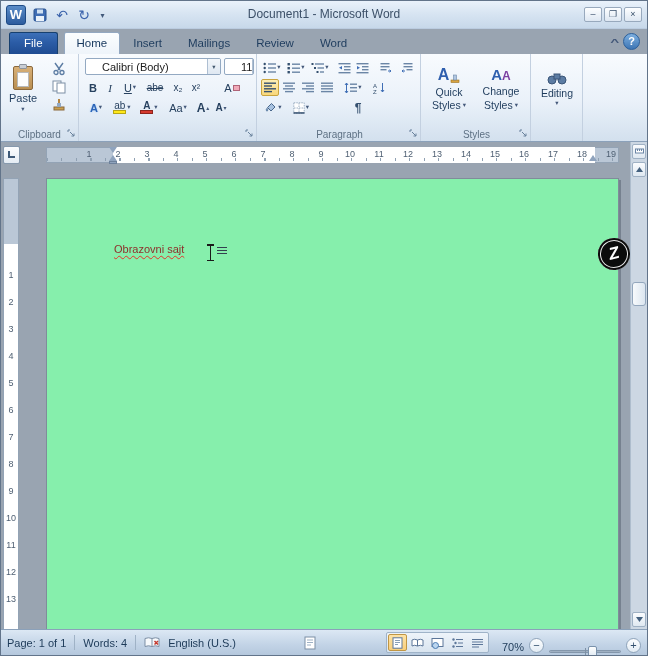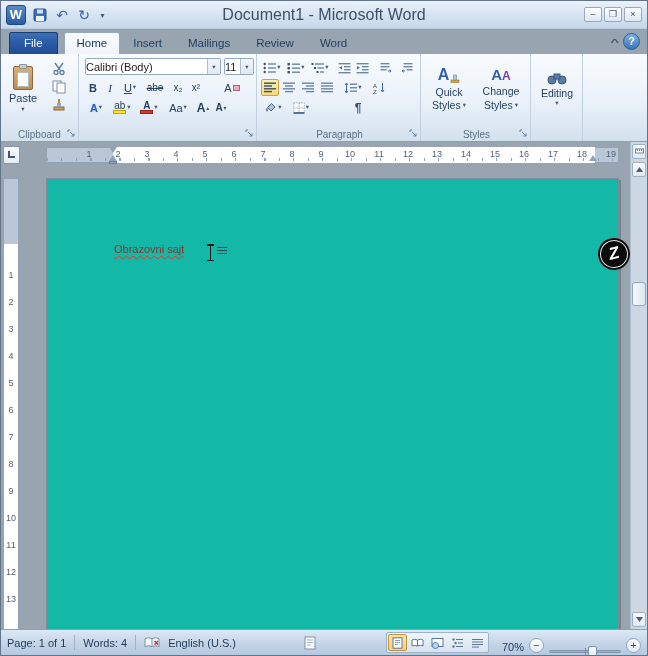--- a/index.html
+++ b/index.html
@@ -11,21 +11,21 @@
   .titlebar{position:absolute;top:0;left:0;right:0;height:28px;
             background:linear-gradient(#eaf2fb,#d8e5f2 45%,#c7d8ea);border-bottom:1px solid #bbcce0;}
   .winlogo{position:absolute;left:5px;top:4px;width:20px;height:20px;border-radius:3px;
            background:linear-gradient(#5a8cc8,#2d5c9e);border:1px solid #1d4a86;color:#fff;
            font-weight:bold;font-size:13px;text-align:center;line-height:18px;}
   .qat{position:absolute;left:30px;top:5px;display:flex;gap:4px;align-items:center;height:18px;}
   .qbtn{width:18px;height:18px;display:flex;align-items:center;justify-content:center;
         font-size:14px;color:#3a62ab;border-radius:2px;}
   .qbtn.more{font-size:8px;color:#41597a;width:11px;}
   .title{position:absolute;left:120px;right:120px;top:0;height:27px;line-height:27px;
-         text-align:center;font-size:16px;color:#3c5068;white-space:nowrap;overflow:hidden;}
+         text-align:center;font-size:12px;color:#3c5068;white-space:nowrap;overflow:hidden;}
   .winctrls{position:absolute;right:5px;top:6px;display:flex;gap:2px;}
   .wbtn{width:18px;height:15px;border:1px solid #98a9bd;border-radius:2px;
         background:linear-gradient(#fdfeff,#dde7f2);font-size:9px;line-height:12px;
         text-align:center;color:#39506b;}
 
   
   .tabbar{position:absolute;top:28px;left:0;right:48px;height:25px;display:flex;
           align-items:flex-end;padding-left:8px;}
   .tab{height:22px;line-height:21px;padding:0 12px;font-size:11.5px;color:#1e3c5e;
        border:1px solid transparent;border-bottom:none;border-radius:2.5px 2.5px 0 0;white-space:nowrap;}
@@ -43,21 +43,21 @@
           background:linear-gradient(#f8fbfe,#eaf1f9 55%,#dde8f3 80%,#d3e0ee);
           border-bottom:1px solid #8ba1ba;}
   .group{position:absolute;top:0;bottom:0;border-right:1px solid #c3d0e0;}
   .glabel{position:absolute;bottom:1px;left:0;right:0;text-align:center;font-size:10px;color:#5e7184;}
   .launcher{position:absolute;right:2px;bottom:3px;width:9px;height:9px;}
   .btn{position:absolute;display:flex;align-items:center;justify-content:center;gap:1px;
        border:1px solid transparent;border-radius:2px;color:#27415f;font-size:11px;height:17px;}
   .btn.sel{background:linear-gradient(#fceeb5,#f8d77c);border-color:#c9a43f;}
   .arrglyph{font-size:6.5px;color:#44597a;line-height:1;}
   .combo{position:absolute;height:17px;background:#fff;border:1px solid #93a9c2;border-radius:2px;
-         font-size:11px;color:#1c1c1c;display:flex;align-items:center;padding-left:0;overflow:hidden;}
+         font-size:11px;color:#1c1c1c;display:flex;align-items:center;padding-left:16px;overflow:hidden;}
   .combo .arr{margin-left:auto;width:13px;height:100%;background:linear-gradient(#f2f6fa,#dfe8f2);
               border-left:1px solid #aebfd2;display:flex;align-items:center;justify-content:center;
               font-size:6.5px;color:#44596f;}
   .pastebtn{position:absolute;left:3px;top:3px;width:38px;height:64px;display:flex;
             flex-direction:column;align-items:center;justify-content:center;gap:2px;
             border:1px solid transparent;border-radius:2px;font-size:11px;color:#1e3b5c;}
   .pasteicon{width:20px;height:24px;position:relative;background:linear-gradient(#d8b077,#b98f52);
              border:1px solid #8a683c;border-radius:2px;}
   .pasteicon i{position:absolute;left:3px;top:5px;right:3px;bottom:2px;background:#fdfdfd;
                border:1px solid #b9b9b9;}
@@ -87,21 +87,21 @@
   .hnum{position:absolute;top:2px;transform:translateX(-50%);font-size:9px;color:#4e5f72;}
   .tri{position:absolute;width:0;height:0;border-left:4px solid transparent;border-right:4px solid transparent;}
   .ind-first{left:86px;top:0;border-top:6px solid #8fa3bd;}
   .ind-hang{left:86px;bottom:2px;border-bottom:6px solid #8fa3bd;}
   .ind-box{position:absolute;left:86px;bottom:-1px;width:8px;height:3px;background:#8fa3bd;border:1px solid #6d819b;}
   .ind-right{left:566px;bottom:2px;border-bottom:6px solid #8fa3bd;}
   .vruler{position:absolute;left:2px;top:28px;width:16px;bottom:0;}
   .vr-page{position:absolute;top:8px;bottom:0;left:0;right:0;background:#bac7d6;border:1px solid #93a3b5;}
   .vr-active{position:absolute;top:74px;bottom:0;left:1px;right:1px;background:#fff;}
   .vnum{position:absolute;left:0;right:0;text-align:center;font-size:9px;color:#4e5f72;}
-  .page{position:absolute;left:45px;top:36px;width:573px;height:460px;background:#14b8a6;
+  .page{position:absolute;left:45px;top:36px;width:573px;height:460px;background:#86efac;
         border:1px solid #808c9a;box-shadow:2px 2px 0 rgba(55,65,80,.35);}
   .doctext{position:absolute;left:67px;top:64px;font-size:11px;color:#8d2f2b;
            text-decoration:underline wavy #e2352b 1px;text-underline-offset:2px;}
   .ibeam{position:absolute;left:205px;top:102px;width:9px;height:17px;}
   .ibeam i{position:absolute;left:3.5px;top:1px;bottom:1px;width:1.5px;background:#1a1a1a;}
   .ibeam b{position:absolute;left:1px;right:1px;height:1.5px;background:#1a1a1a;}
   .ibeam b.bt{top:0;} .ibeam b.bb{bottom:0;}
   .cttype{position:absolute;left:216px;top:105px;width:10px;height:8px;
           background:repeating-linear-gradient(to bottom,#33404f 0 1px,transparent 1px 3px);}
   .stamp{position:absolute;left:597px;top:96px;width:32px;height:32px;border-radius:50%;

